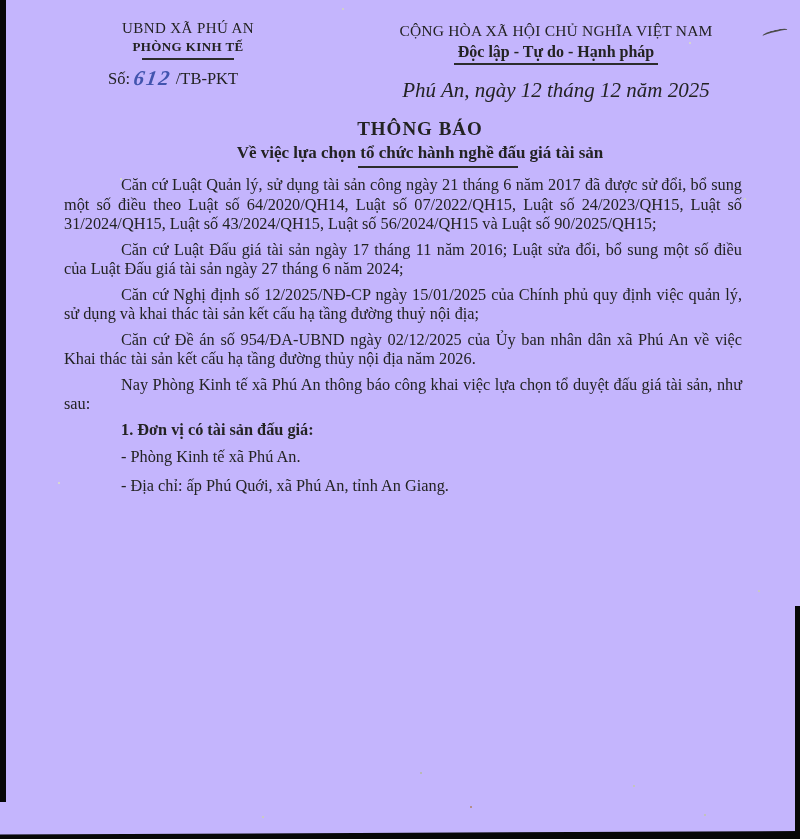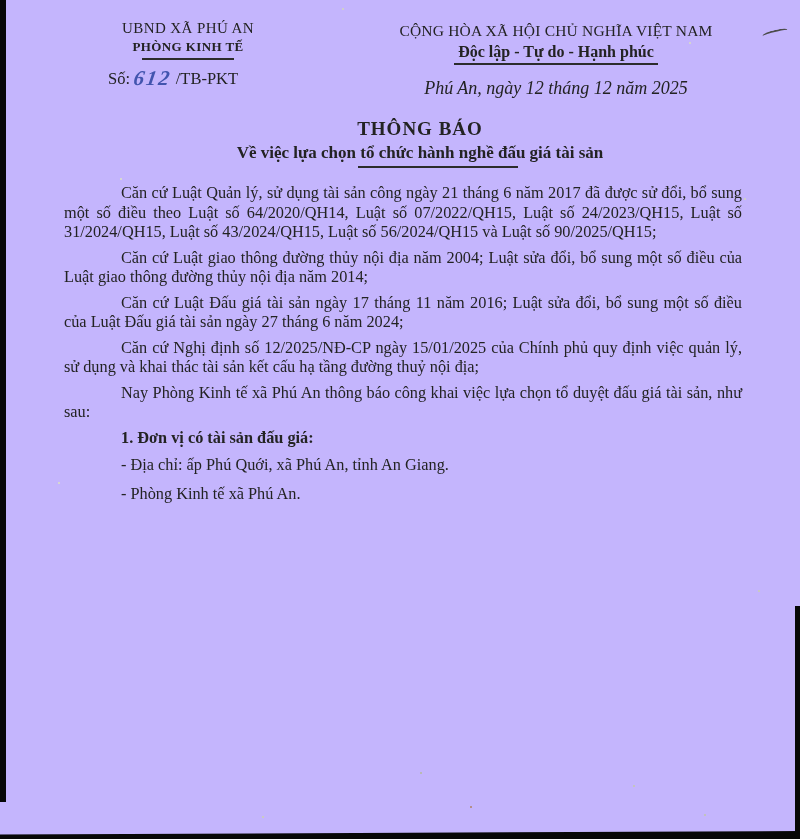--- a/index.html
+++ b/index.html
@@ -34,31 +34,31 @@
     transform: skewX(-9deg) translateY(1px); line-height: 1;
   }
 
   .header-right {
     position: absolute; left: 338px; top: 22px; width: 436px;
     text-align: center;
   }
   .national-title { font-size: 15.5px; font-weight: normal; letter-spacing: 0.2px; }
   .motto { display: inline-block; font-size: 16px; font-weight: bold;
            border-bottom: 2px solid #2c2c2c; padding: 0 4px 2px; margin-top: 3px; }
-  .dateline { font-style: italic; font-size: 18px; margin-top: 13px; }
+  .dateline { font-style: italic; font-size: 21px; margin-top: 13px; }
 
   
   .title-block { position: absolute; left: 0; top: 118px; width: 840px; text-align: center; }
   .doc-title { font-size: 19px; font-weight: bold; letter-spacing: 1px; }
   .doc-subtitle { font-size: 17px; font-weight: bold; margin-top: 3px; }
   .subtitle-underline { width: 160px; height: 2px; background: #2c2c2c;
                         margin: 3px auto 0; transform: translateX(18px); }
 
   
-  .doc-body { position: absolute; left: 64px; top: 183px; width: 678px; }
+  .doc-body { position: absolute; left: 64px; top: 175px; width: 678px; }
   .doc-body p {
     margin: 0 0 6px 0;
     text-indent: 57px;
     text-align: justify;
     font-size: 16.3px;
     line-height: 19.5px;
   }
   .doc-body p.section-heading { font-weight: bold; text-align: left; margin-top: 5px; margin-bottom: 8px; }
   .doc-body p.list-item { text-align: left; margin-bottom: 9px; }
 
@@ -90,35 +90,35 @@
     <div class="doc-number">
       <span>Số:</span>
       <span class="handwritten">612</span>
       <span>/TB-PKT</span>
     </div>
   </div>
 
   <div class="header-right">
     <div class="national-title">CỘNG HÒA XÃ HỘI CHỦ NGHĨA VIỆT NAM</div>
     <div>
-      <span class="motto">Độc lập - Tự do - Hạnh phúc</span>
+      <span class="motto">Độc lập - Tự do - Hạnh pháp</span>
     </div>
     <div class="dateline">Phú An, ngày 12 tháng 12 năm 2025</div>
   </div>
 
   <div class="title-block">
     <div class="doc-title">THÔNG BÁO</div>
     <div class="doc-subtitle">Về việc lựa chọn tổ chức hành nghề đấu giá tài sản</div>
     <div class="subtitle-underline"></div>
   </div>
 
   <main class="doc-body">
     <p>Căn cứ Luật Quản lý, sử dụng tài sản công ngày 21 tháng 6 năm 2017 đã được sử đổi, bổ sung một số điều theo Luật số 64/2020/QH14, Luật số 07/2022/QH15, Luật số 24/2023/QH15, Luật số 31/2024/QH15, Luật số 43/2024/QH15, Luật số 56/2024/QH15 và Luật số 90/2025/QH15;</p>
-    <p>Căn cứ Luật giao thông đường thủy nội địa năm 2004; Luật sửa đổi, bổ sung một số điều của Luật giao thông đường thủy nội địa năm 2014;</p>
     <p>Căn cứ Luật Đấu giá tài sản ngày 17 tháng 11 năm 2016; Luật sửa đổi, bổ sung một số điều của Luật Đấu giá tài sản ngày 27 tháng 6 năm 2024;</p>
     <p>Căn cứ Nghị định số 12/2025/NĐ-CP ngày 15/01/2025 của Chính phủ quy định việc quản lý, sử dụng và khai thác tài sản kết cấu hạ tầng đường thuỷ nội địa;</p>
+    <p>Căn cứ Đề án số 954/ĐA-UBND ngày 02/12/2025 của Ủy ban nhân dân xã Phú An về việc Khai thác tài sản kết cấu hạ tầng đường thủy nội địa năm 2026.</p>
     <p>Nay Phòng Kinh tế xã Phú An thông báo công khai việc lựa chọn tổ duyệt đấu giá tài sản, như sau:</p>
     <p class="section-heading">1. Đơn vị có tài sản đấu giá:</p>
+    <p class="list-item">- Phòng Kinh tế xã Phú An.</p>
     <p class="list-item">- Địa chỉ: ấp Phú Quới, xã Phú An, tỉnh An Giang.</p>
-    <p class="list-item">- Phòng Kinh tế xã Phú An.</p>
   </main>
 
 </div>
 
 </body></html>

